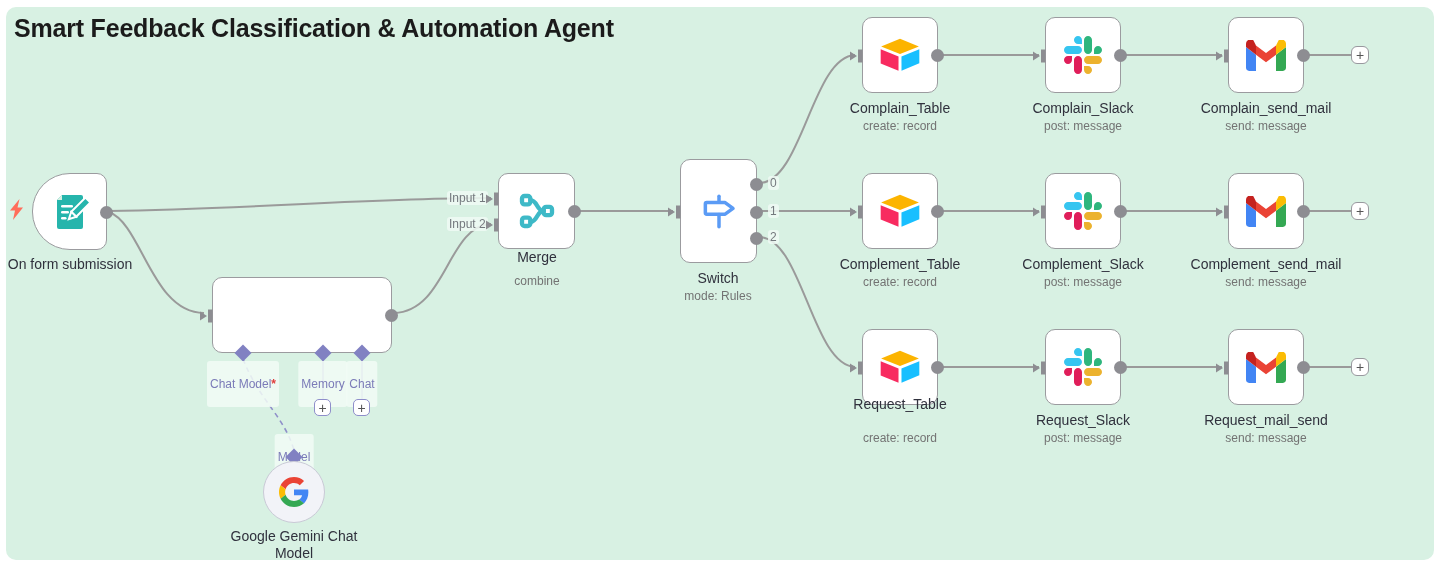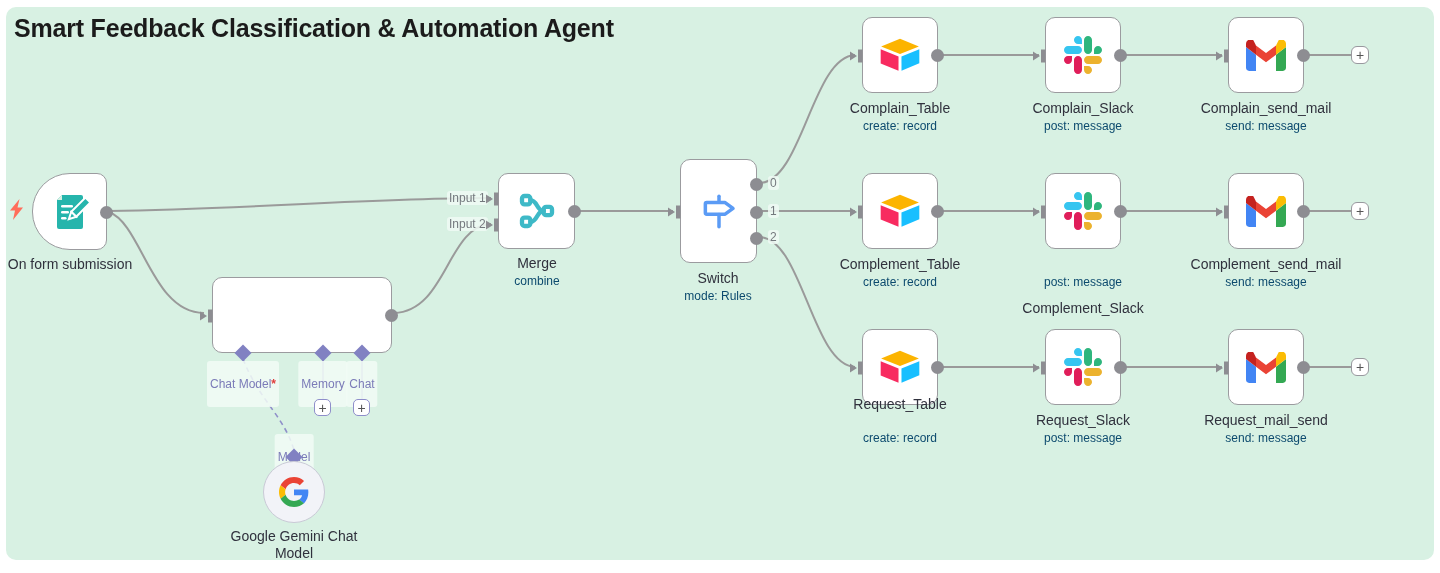--- a/index.html
+++ b/index.html
@@ -9,21 +9,21 @@
   .title { position:absolute; left:14px; top:14px; font-size:25px; font-weight:700; color:#1b1b1b; letter-spacing:-0.2px; }
   svg.wires { position:absolute; left:0; top:0; width:1440px; height:573px; pointer-events:none; }
   svg.wires path { fill:none; stroke:#9a9a9a; stroke-width:2; }
   svg.wires path.purple { stroke:#a3a3d4; stroke-width:1.6; }
   svg.wires path.dashed { stroke:#8f8fc9; stroke-width:1.6; stroke-dasharray:5 4; }
 
   .node { position:absolute; background:#ffffff; border:1.6px solid #9b9b9f; border-radius:10px;
           display:flex; align-items:center; justify-content:center; }
   .node.trigger { border-radius:38px 10px 10px 38px; }
   .node-label { position:absolute; width:240px; text-align:center; font-size:14px; font-weight:500; color:#30313d; }
-  .node-sub   { position:absolute; width:240px; text-align:center; font-size:12px; color:#0c4a6e; }
+  .node-sub   { position:absolute; width:240px; text-align:center; font-size:12px; color:#737373; }
 
   .port-out { position:absolute; width:13px; height:13px; border-radius:50%; background:#8d8d92; }
   .port-in  { position:absolute; width:13px; height:14px; }
   .diamond  { position:absolute; width:12px; height:12px; background:#8181c2; transform:rotate(45deg); }
   .chip { position:absolute; font-size:12px; color:#7b7bb8; background:rgba(242,251,246,0.85);
           padding:16px 3px; border-radius:3px; white-space:nowrap; transform:translateX(-50%); }
   .chip .req { color:#e03c3c; font-weight:700; }
   .graychip { position:absolute; font-size:12px; color:#74797e; background:rgba(240,250,244,0.85);
               padding:0 2px; border-radius:3px; white-space:nowrap; }
   .plus-btn { position:absolute; width:18px; height:18px; background:#fff; border:1.5px solid #98989e;
@@ -132,21 +132,21 @@
   <svg class="port-in" style="left:-13px;top:18px;" viewBox="0 0 13 14">
     <polygon points="0,2.5 7,7 0,11.5" fill="#8d8d92"></polygon>
       <rect x="8" y="0.5" width="4.5" height="13" fill="#8d8d92"></rect>
   </svg>
   <svg class="port-in" style="left:-13px;top:44px;" viewBox="0 0 13 14">
     <polygon points="0,2.5 7,7 0,11.5" fill="#8d8d92"></polygon>
       <rect x="8" y="0.5" width="4.5" height="13" fill="#8d8d92"></rect>
   </svg>
   <div class="port-out" style="right:-7px;top:31px;"></div>
 </div>
-<div class="node-label" style="left:417px;top:255px;">Merge</div>
+<div class="node-label" style="left:417px;top:249px;">Merge</div>
 <div class="node-sub" style="left:417px;top:274px;">combine</div>
 
 <div class="node" style="left:680px;top:159px;width:77px;height:104px;">
   <svg width="42" height="42" viewBox="0 0 24 24">
     <g fill="none" stroke="#5b9bf5" stroke-width="2" stroke-linejoin="round" stroke-linecap="round">
       <path d="M12 3.5 V7"></path>
       <path d="M12 14 V21"></path>
       <path d="M5 7.2 H15.5 L20 10.5 L15.5 13.8 H5 Q4.2 13.8 4.2 13 V8 Q4.2 7.2 5 7.2 Z"></path>
     </g>
   </svg>
@@ -236,21 +236,21 @@
     <path d="M45.2 25.8c-7.1 0-12.9-5.8-12.9-12.9S38.1 0 45.2 0s12.9 5.8 12.9 12.9v12.9H45.2zm0 6.5c7.1 0 12.9 5.8 12.9 12.9s-5.8 12.9-12.9 12.9H12.9C5.8 58.1 0 52.3 0 45.2s5.8-12.9 12.9-12.9h32.3z" fill="#36C5F0"></path>
     <path d="M97 45.2c0-7.1 5.8-12.9 12.9-12.9s12.9 5.8 12.9 12.9-5.8 12.9-12.9 12.9H97V45.2zm-6.5 0c0 7.1-5.8 12.9-12.9 12.9s-12.9-5.8-12.9-12.9V12.9C64.7 5.8 70.5 0 77.6 0s12.9 5.8 12.9 12.9v32.3z" fill="#2EB67D"></path>
     <path d="M77.6 97c7.1 0 12.9 5.8 12.9 12.9s-5.8 12.9-12.9 12.9-12.9-5.8-12.9-12.9V97h12.9zm0-6.5c-7.1 0-12.9-5.8-12.9-12.9s5.8-12.9 12.9-12.9h32.3c7.1 0 12.9 5.8 12.9 12.9s-5.8 12.9-12.9 12.9H77.6z" fill="#ECB22E"></path>
   </svg>
   <svg class="port-in" style="left:-13px;top:31px;" viewBox="0 0 13 14">
       <polygon points="0,2.5 7,7 0,11.5" fill="#8d8d92"></polygon>
       <rect x="8" y="0.5" width="4.5" height="13" fill="#8d8d92"></rect>
     </svg>
   <div class="port-out" style="right:-7px;top:31px;"></div>
 </div>
-<div class="node-label" style="left:963px;top:256px;margin-top:44px;">Complement_Slack</div>
+<div class="node-label" style="left:963px;top:256px;">Complement_Slack</div>
 <div class="node-sub" style="left:963px;top:275px;">post: message</div>
 
 <div class="node" style="left:1228px;top:173px;width:76px;height:76px;">
   <svg width="40" height="31" viewBox="0 0 52 40">
     <path fill="#4285f4" d="M4 40h9V19L0 9v27c0 2.2 1.8 4 4 4z"></path>
     <path fill="#34a853" d="M39 40h9c2.2 0 4-1.8 4-4V9L39 19z"></path>
     <path fill="#fbbc04" d="M39 7v12l13-10V5c0-5-5.7-7.8-9.6-4.8z"></path>
     <path fill="#c5221f" d="M0 5v4l13 10V7L9.6.2C5.7-2.8 0 0 0 5z"></path>
     <path fill="#ea4335" d="M13 19V7l13 9.7L39 7v12L26 28.7z"></path>
   </svg>

